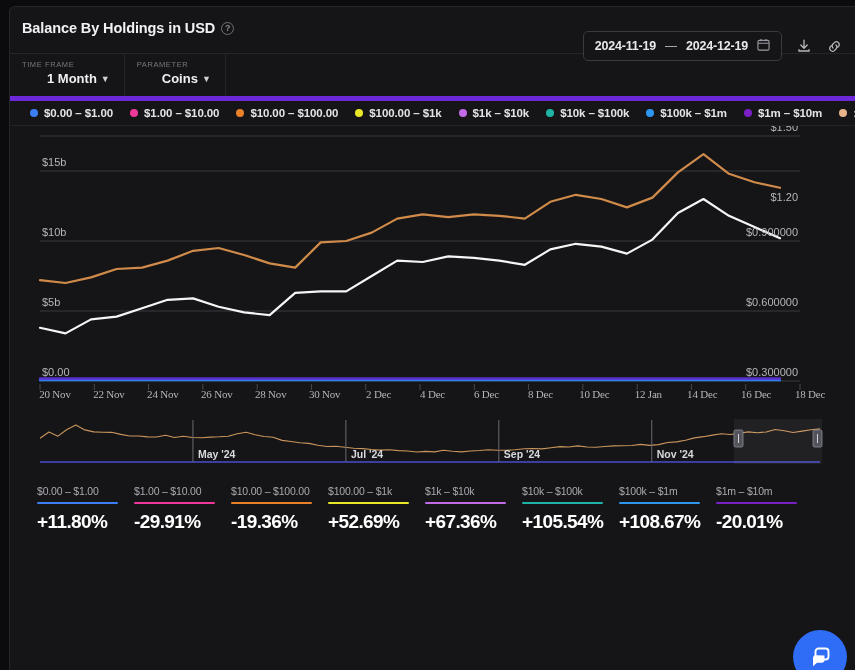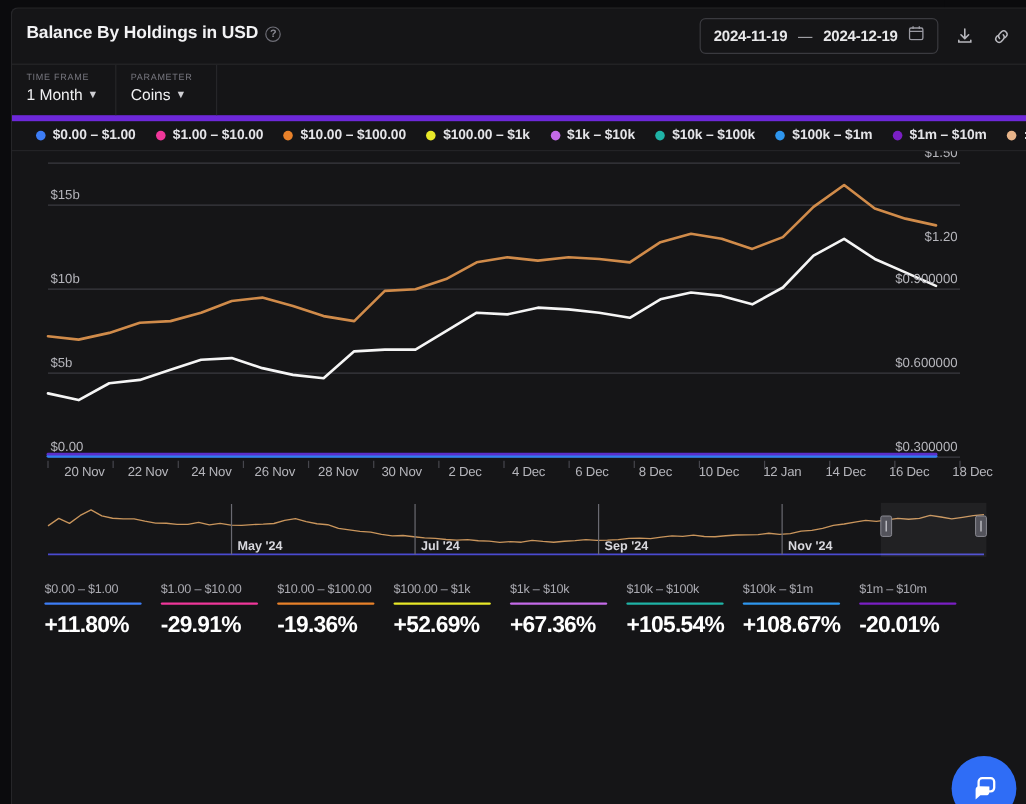--- a/index.html
+++ b/index.html
@@ -39,21 +39,21 @@
     letter-spacing: -0.1px;
   }
   .help-icon {
     width: 13px; height: 13px; border-radius: 50%;
     border: 1px solid #6e6e77;
     color: #8a8a93; font-size: 9px; line-height: 11px;
     text-align: center; font-weight: bold;
     margin-top: 1px;
   }
   .hdr-right {
-    position: absolute; right: 12px; top: 8px;
+    position: absolute; right: 12px; top: 24px;
     display: flex; align-items: center; gap: 14px;
   }
   .date-range {
     display: flex; align-items: center; gap: 9px;
     height: 30px; padding: 0 11px;
     border: 1px solid #3a3a3f; border-radius: 5px;
     background: #151517;
   }
   .date-val { font-size: 12.5px; color: #e8e8ea; font-weight: bold; letter-spacing: -0.2px;}
   .date-dash { font-size: 12px; color: #b8b8be; }
@@ -64,44 +64,44 @@
   .ctrl {
     padding: 6px 14px 0 12px;
     border-right: 1px solid #262629;
     min-width: 84px;
   }
   .ctrl-label {
     font-size: 7.5px; color: #77777f; letter-spacing: 0.6px;
     text-transform: uppercase; margin-bottom: 2px;
   }
   .ctrl-value {
-    font-size: 13px; color: #f0f0f2; font-weight: normal;
-    display: flex; align-items: center; gap: 4px;
+    font-size: 13px; color: #f0f0f2; font-weight: bold;
+    display: flex; align-items: center; gap: 4px; margin-left: 25px;
   }
   .chev { font-size: 9px; color: #cfcfd4; margin-top: 1px; }
   .ctrl-filler { flex: 1; }
   
   .legend {
     height: 25px;
     border-bottom: 1px solid #232326;
     display: flex; align-items: center;
     padding-left: 20px;
     gap: 17px;
     white-space: nowrap;
     overflow: hidden;
   }
   .legend-item { display: flex; align-items: center; gap: 6px; cursor: pointer; }
   .legend-dot { width: 8px; height: 8px; border-radius: 50%; flex: none; }
   .legend-text { font-size: 11.5px; color: #e4e4e8; font-weight: bold; letter-spacing: -0.1px;}
   
   .chart-area { position: relative; height: 290px; }
   .chart-svg { position: absolute; left: 0; top: 0; }
   .xaxis {
-    position: absolute; left: 16px; right: 0; top: 262px;
-    display: flex; padding: 0 18px;
+    position: absolute; left: 0; right: 0; top: 262px;
+    display: flex; padding: 0 18px; font-family: Liberation Serif, serif;
   }
   .xtick {
     flex: 1; text-align: center; font-size: 11px; color: #b5b5bb;
     letter-spacing: -0.2px;
   }
   
   .brush { position: relative; height: 55px; margin: 0 0 4px 0; }
   
   .stats {
     padding: 10px 0 0 27px;

